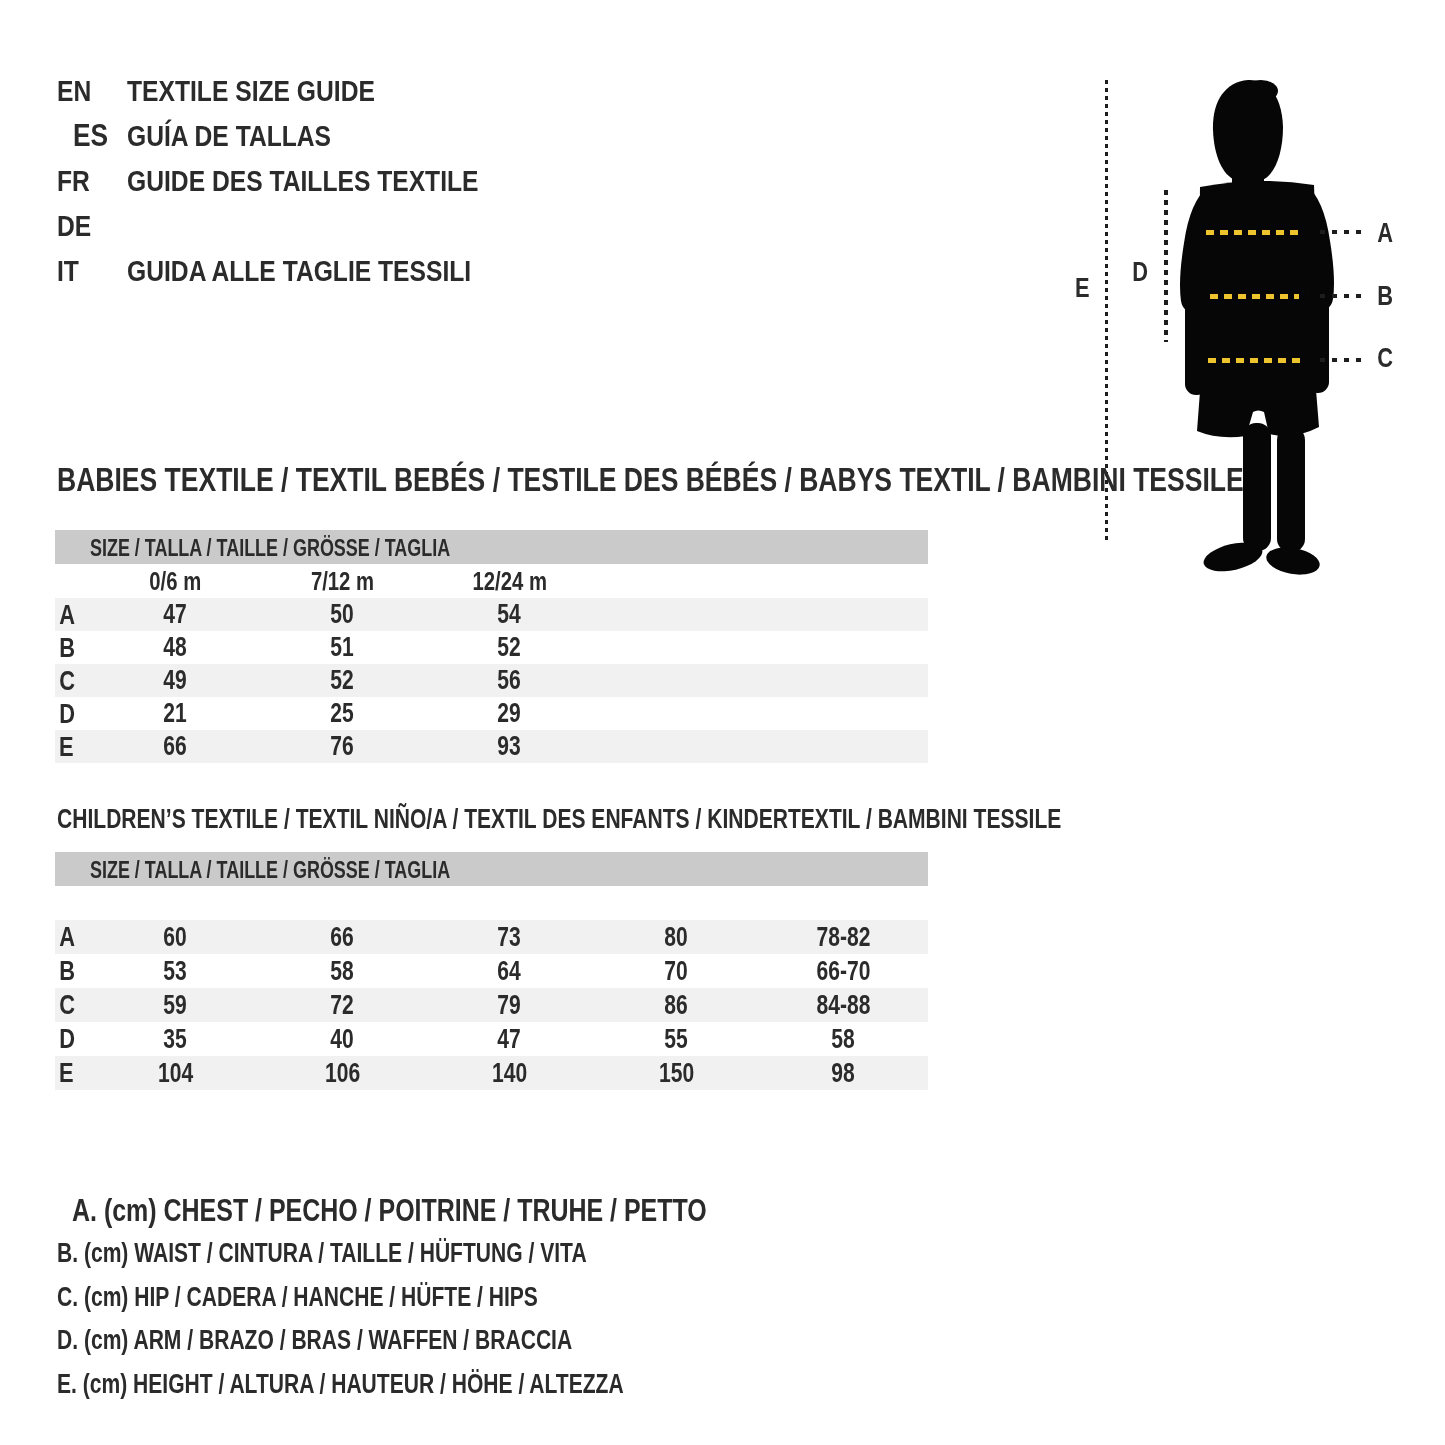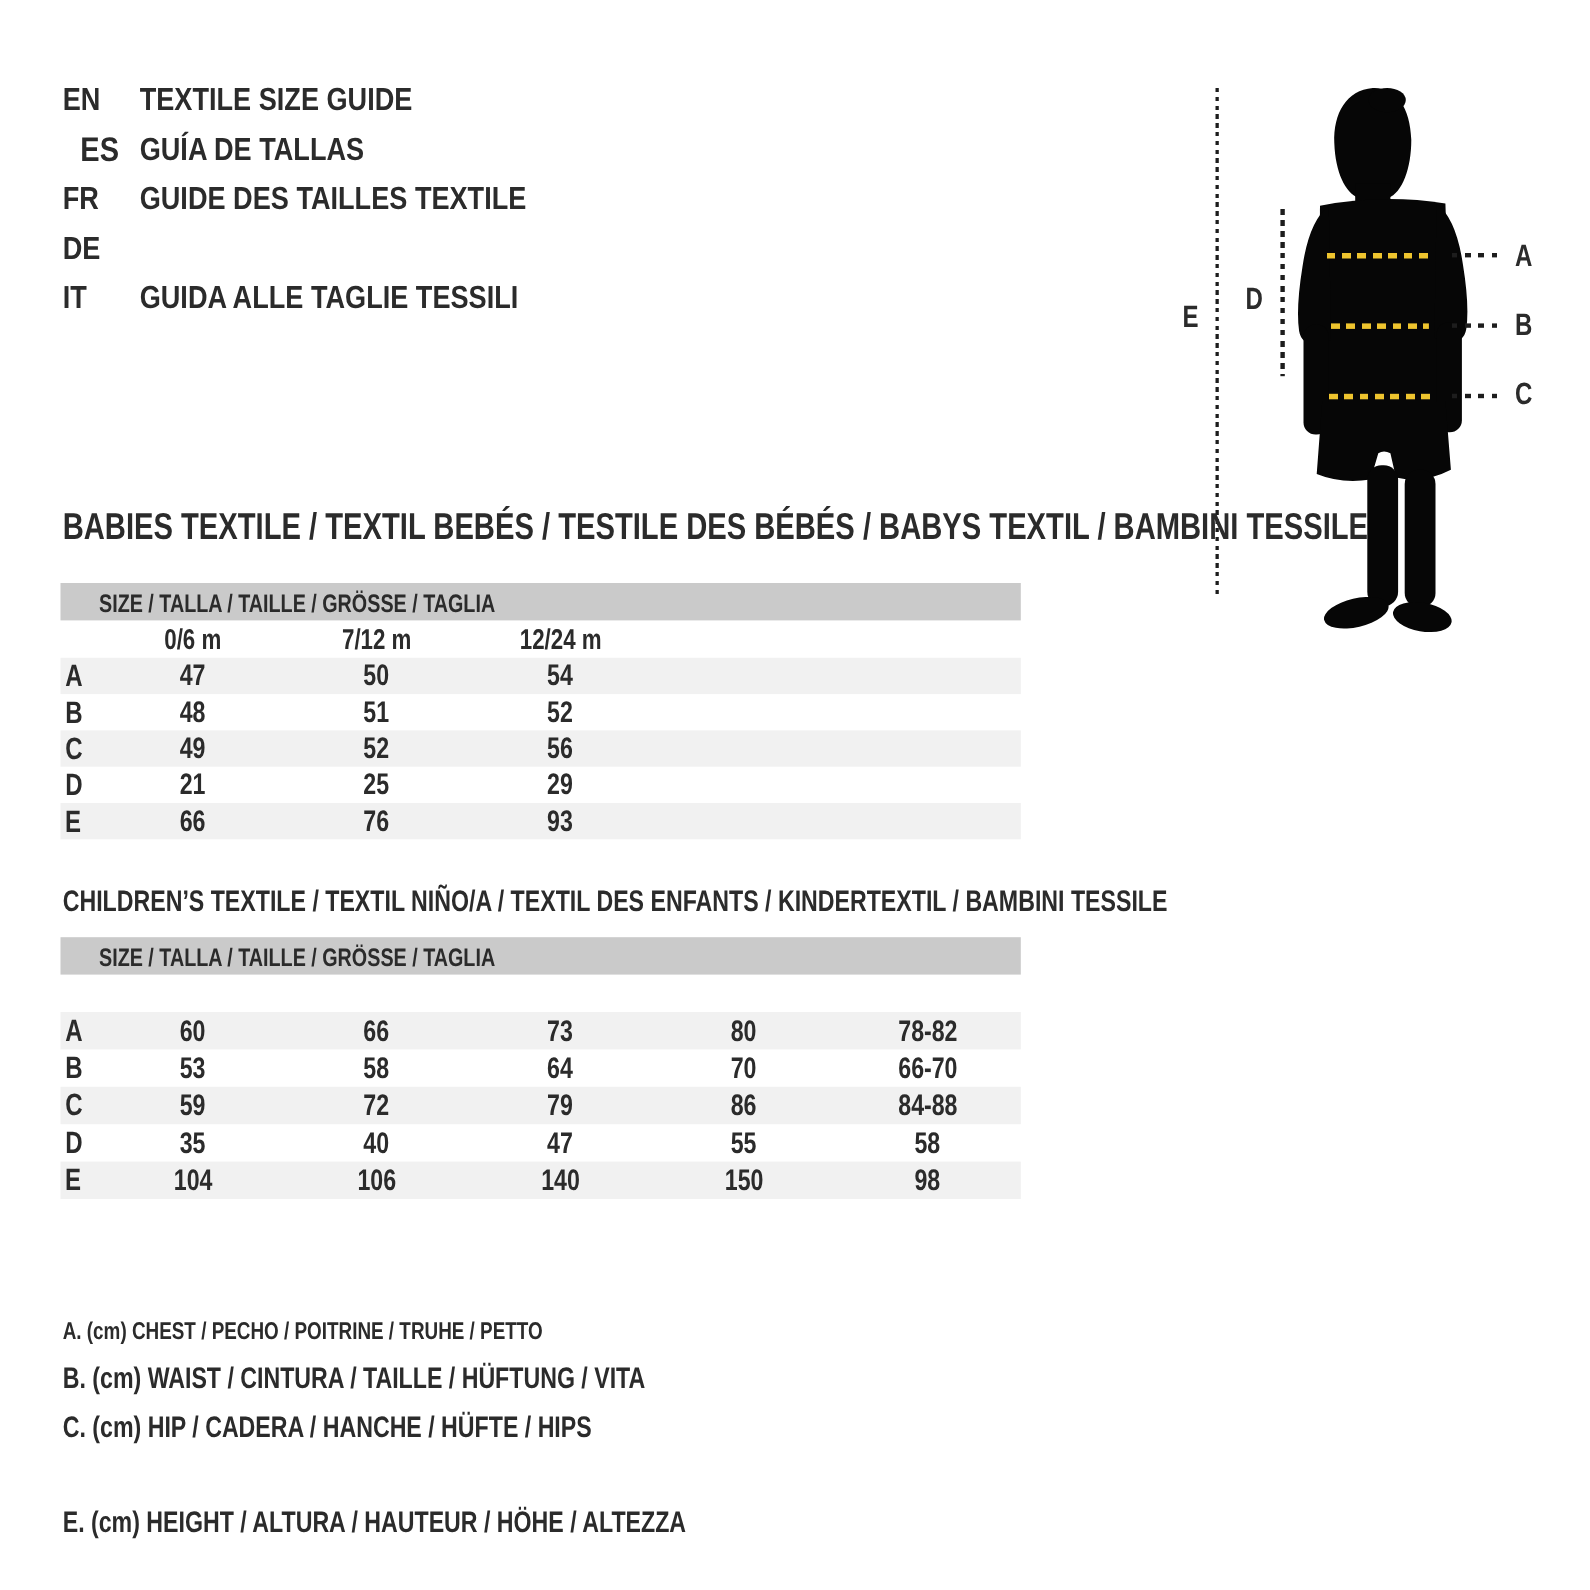--- a/index.html
+++ b/index.html
@@ -171,18 +171,19 @@
   </div>
   <div class="trow alt" style="top:1056px;height:34px;line-height:34px">
     <div class="rlab"><span class="cxc">E</span></div>
     <div class="cell" style="left:37px"><span class="cxc">104</span></div>
     <div class="cell" style="left:204px"><span class="cxc">106</span></div>
     <div class="cell" style="left:371px"><span class="cxc">140</span></div>
     <div class="cell" style="left:538px"><span class="cxc">150</span></div>
     <div class="cell" style="left:705px"><span class="cxc">98</span></div>
   </div>
 
-  <div class="t" style="left:57px;top:1193px;font-size:22px"><span class="cx">A. (cm) CHEST / PECHO / POITRINE / TRUHE / PETTO</span></div>
+  <div class="t" style="left:72px;top:1193px;font-size:32px"><span class="cx">A. (cm) CHEST / PECHO / POITRINE / TRUHE / PETTO</span></div>
   <div class="t" style="left:57px;top:1236px;font-size:27px"><span class="cx">B. (cm) WAIST / CINTURA / TAILLE / HÜFTUNG / VITA</span></div>
   <div class="t" style="left:57px;top:1280px;font-size:27px"><span class="cx">C. (cm) HIP / CADERA / HANCHE / HÜFTE / HIPS</span></div>
+  <div class="t" style="left:57px;top:1323px;font-size:27px"><span class="cx">D. (cm) ARM / BRAZO / BRAS / WAFFEN / BRACCIA</span></div>
   <div class="t" style="left:57px;top:1367px;font-size:27px"><span class="cx">E. (cm) HEIGHT / ALTURA / HAUTEUR / HÖHE / ALTEZZA</span></div>
 
 </div>
 
 </body></html>

